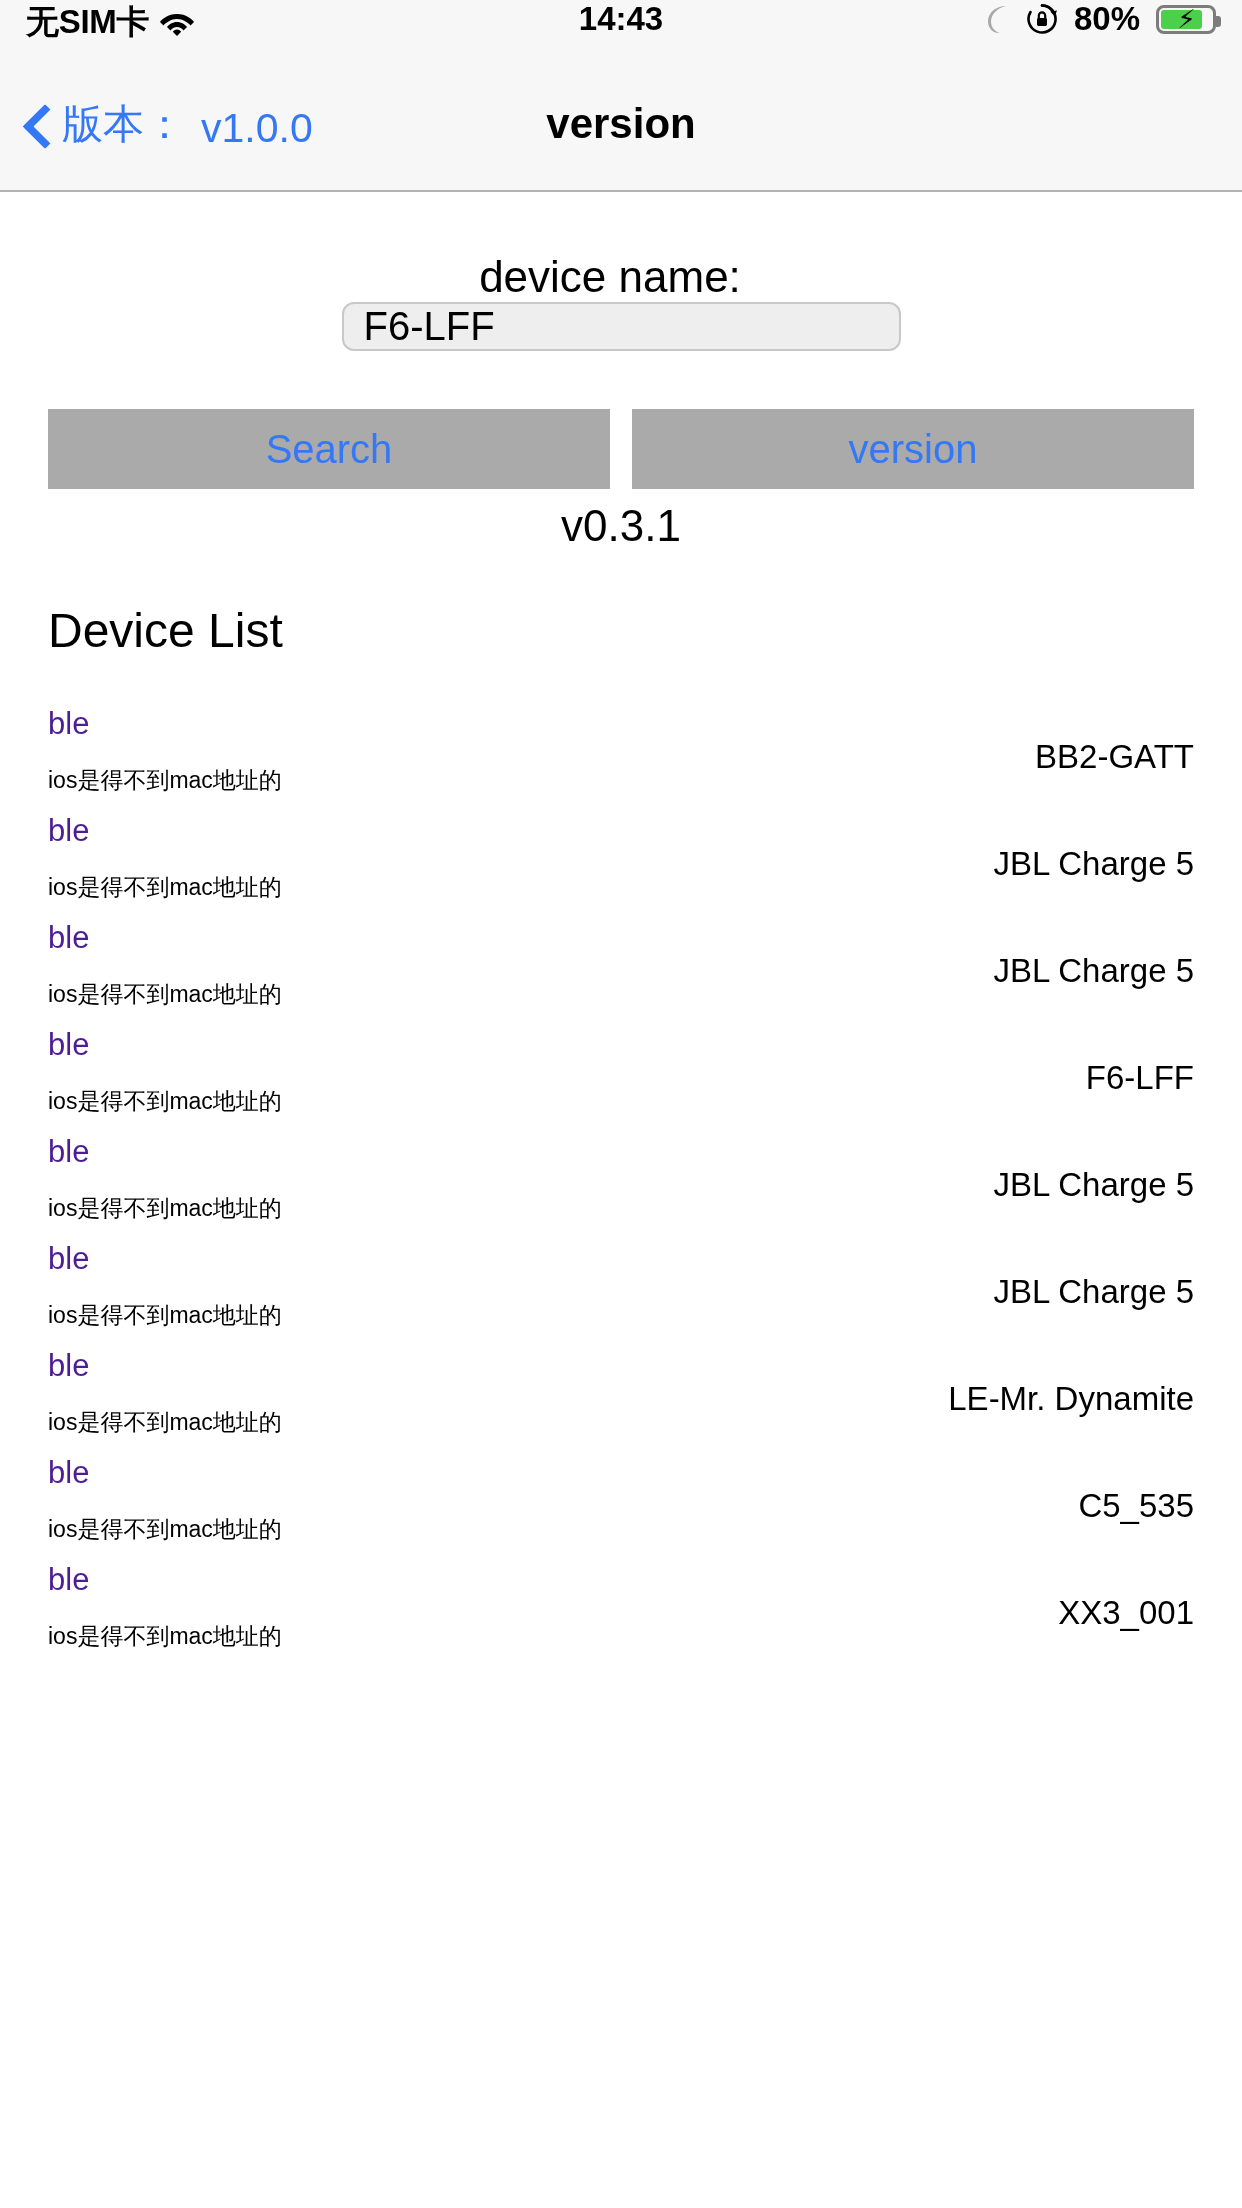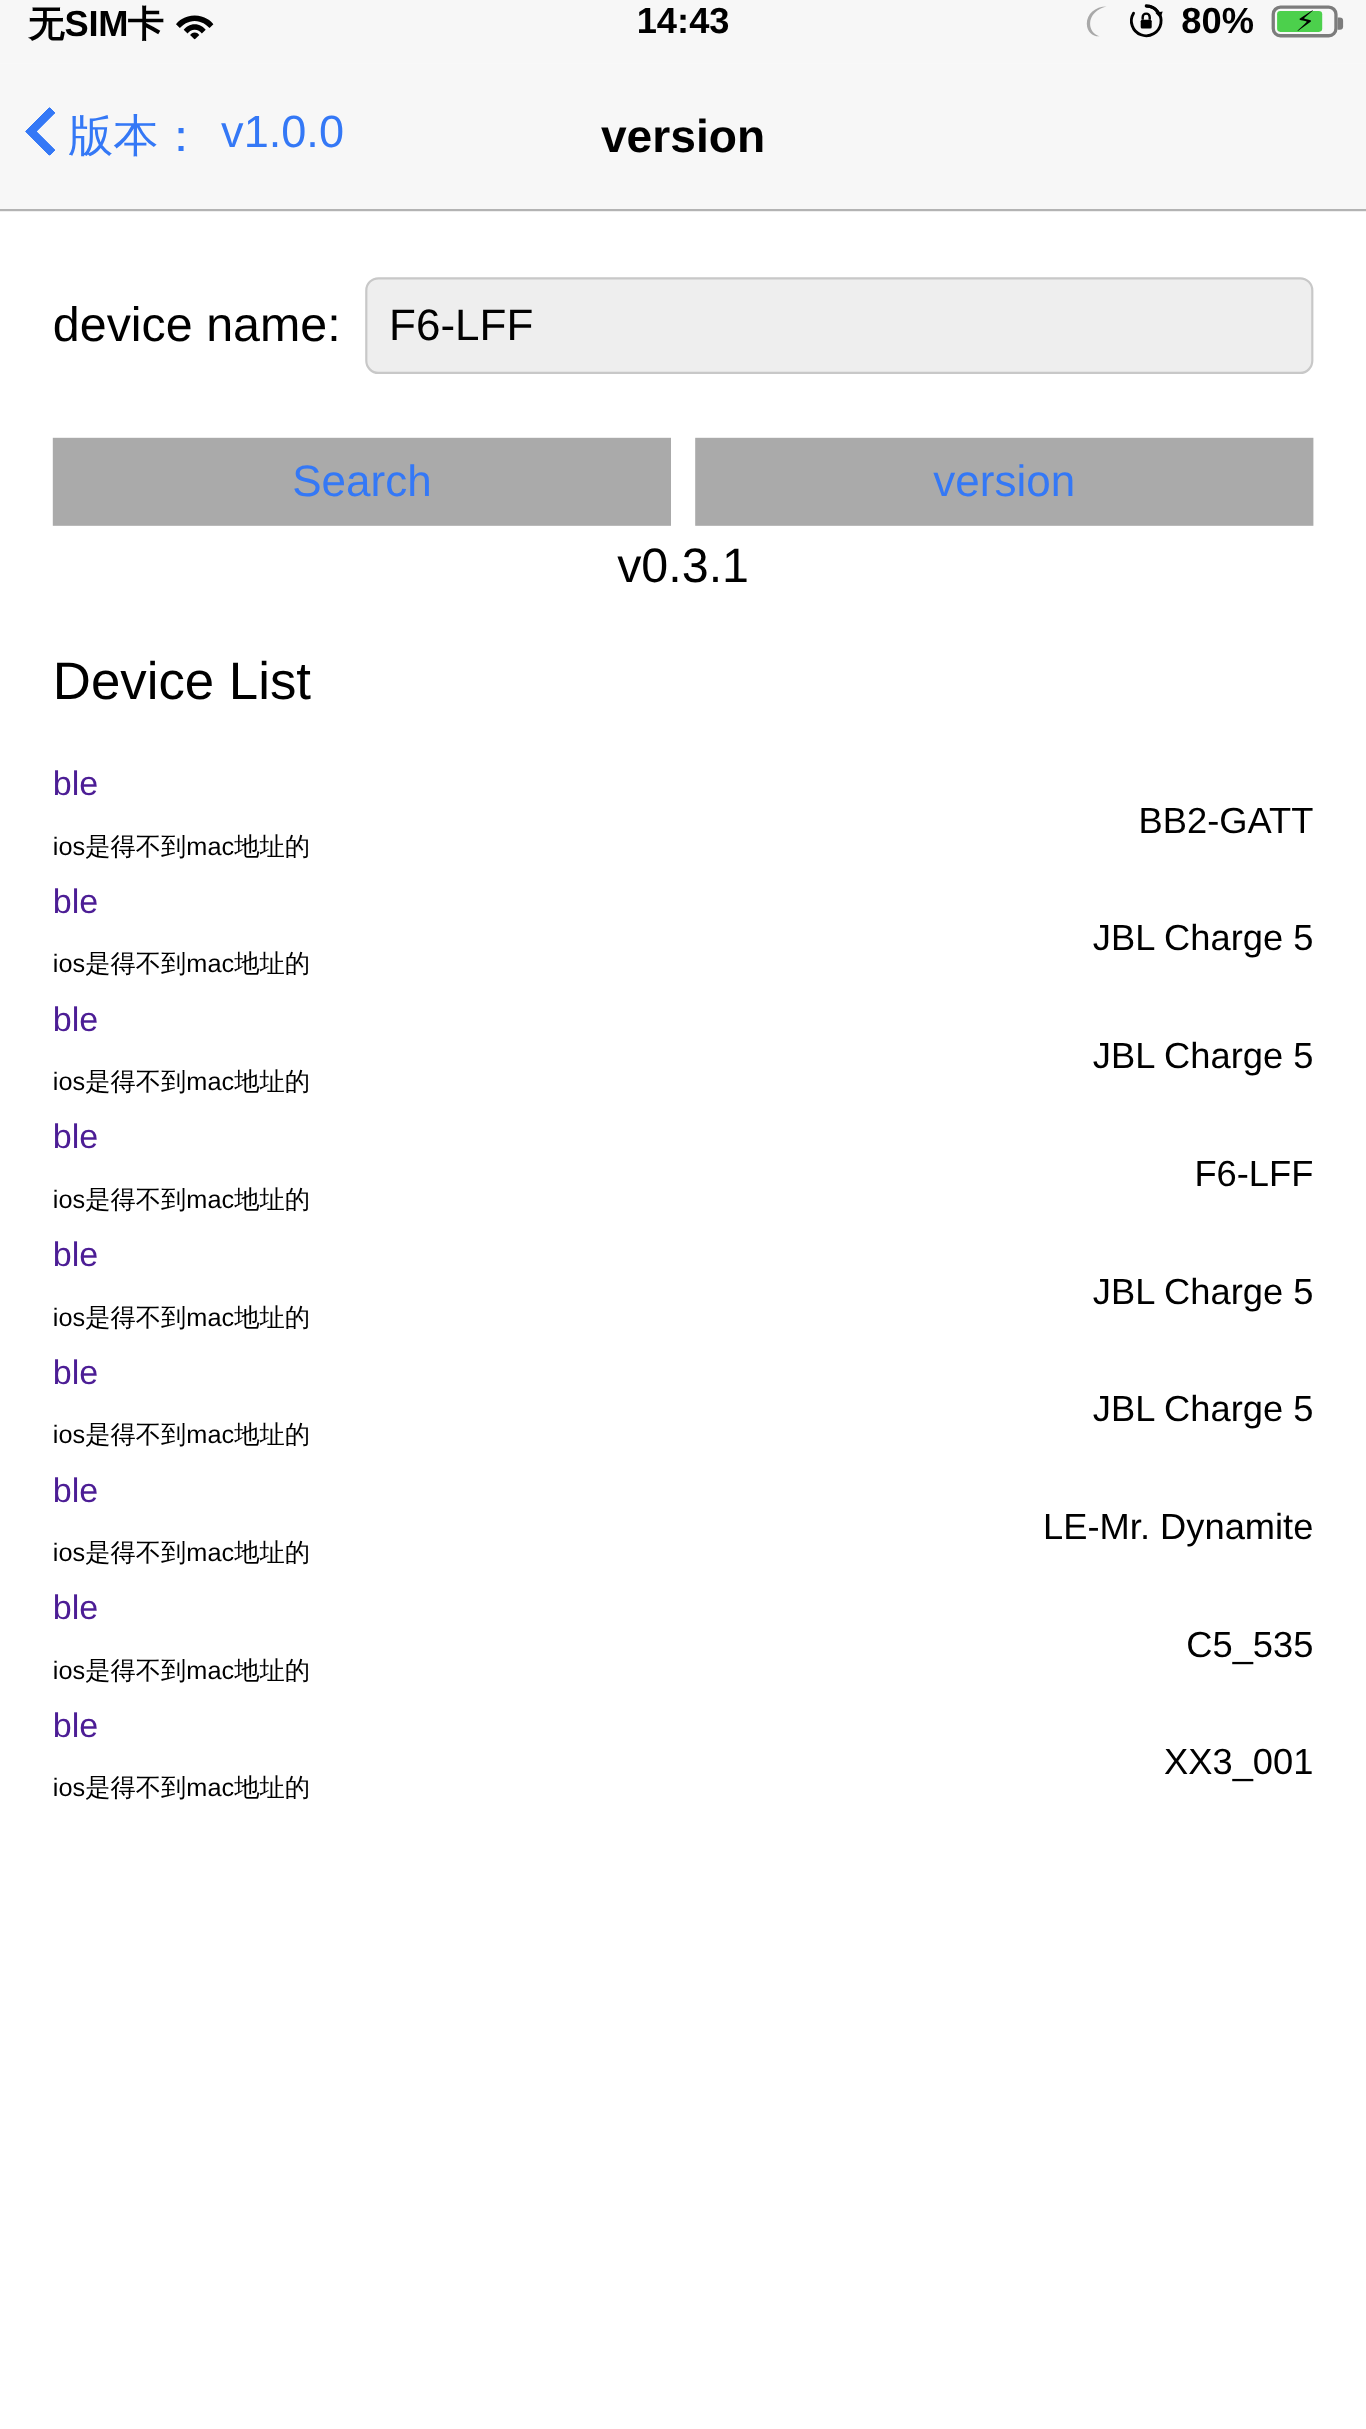--- a/index.html
+++ b/index.html
@@ -100,21 +100,21 @@
     border-bottom: 2px solid #b3b3b3;
     position: relative;
     box-sizing: border-box;
   }
   .nav-back {
     position: absolute;
     left: 24px;
     top: 50%;
     transform: translateY(-50%);
     display: flex;
-    align-items: flex-start;
+    align-items: flex-end;
     gap: 4px;
     color: #3478f6;
     font-size: 42px;
     letter-spacing: 0px;
     white-space: nowrap;
   }
   .chevron-left {
     display: inline-block;
     width: 28px;
     height: 48px;
@@ -151,20 +151,21 @@
     padding: 0;
     background: #ffffff;
   }
 
   .devname-row {
     display: flex;
     align-items: center;
     margin-top: 60px;
     padding: 0 48px 0 48px;
     box-sizing: border-box;
+    flex-direction: column;
   }
   .devname-label {
     font-size: 44px;
     color: #000;
     white-space: nowrap;
     margin-right: 22px;
   }
   .devname-input {
     flex: 1;
     height: 88px;

